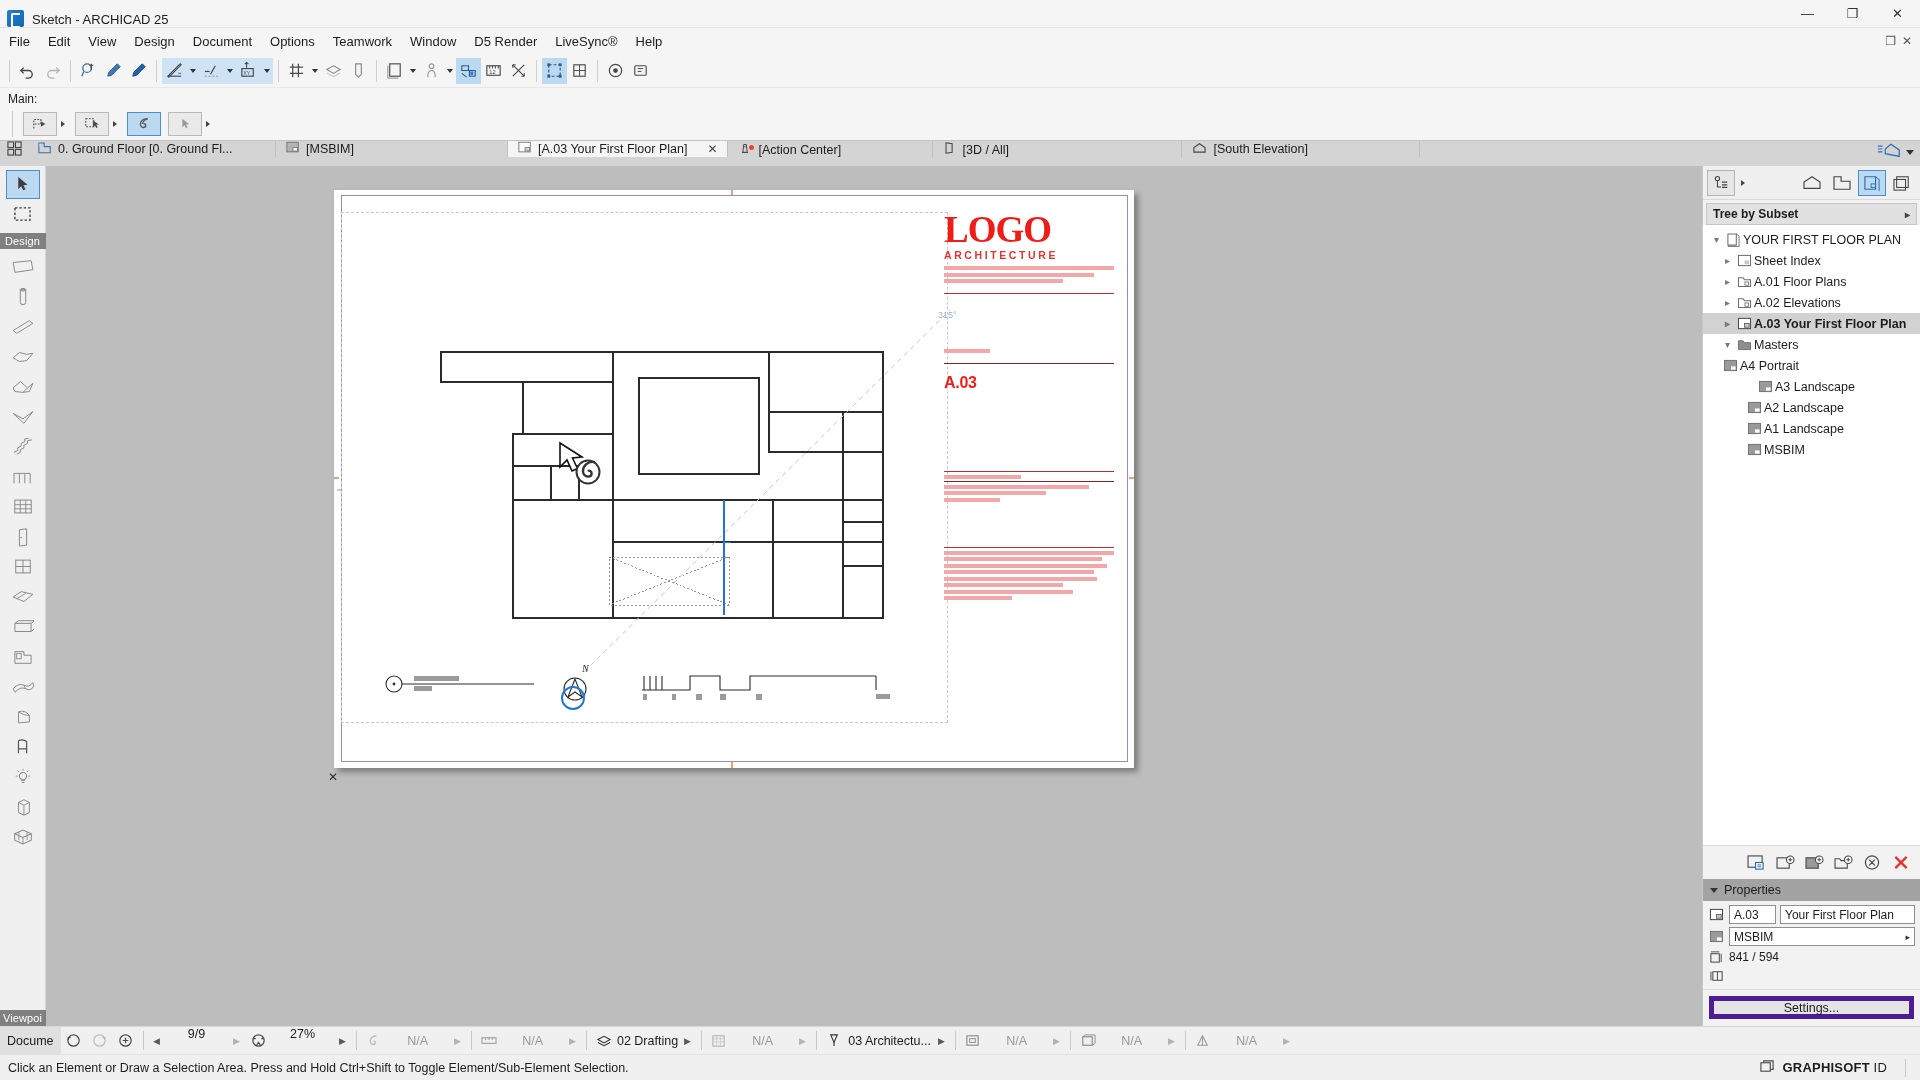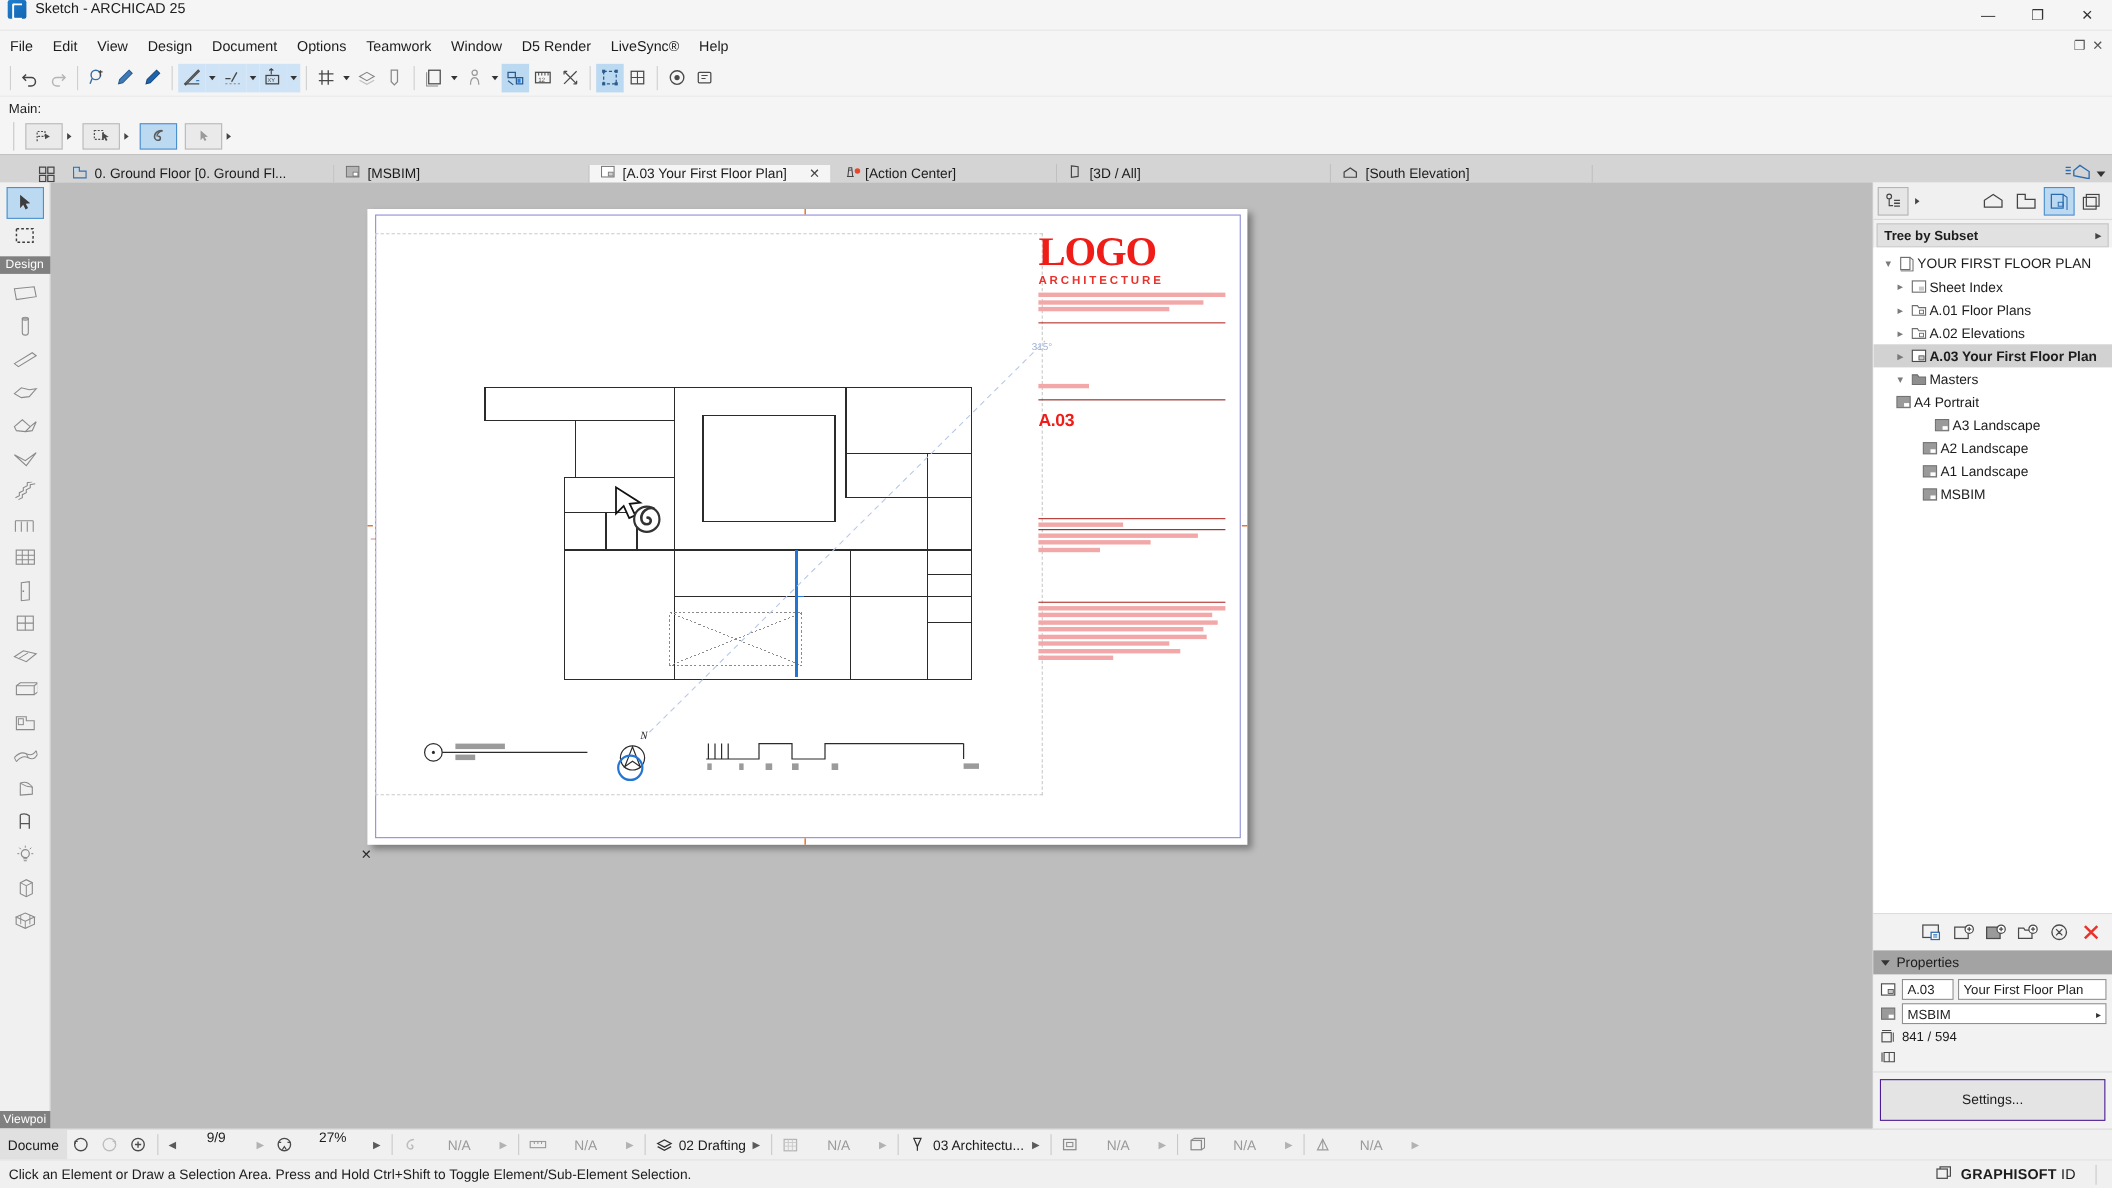--- a/index.html
+++ b/index.html
@@ -8,21 +8,21 @@
     font-family: "Liberation Sans", sans-serif;
     font-size: 12.5px;
     color:#1c1c1c;
     background:#f0f0f0;
     -webkit-font-smoothing: antialiased;
   }
   .app { position:relative; width:1920px; height:1080px; display:flex; flex-direction:column; }
 
   
   .titlebar {
-    height:43px; background:#f5f5f5; display:flex; align-items:flex-start;
+    height:43px; background:#f5f5f5; display:flex; align-items:flex-end;
     border-bottom:1px solid #e3e3e3; flex:0 0 27px;
   }
   .titlebar .app-icon {
     width:17px;height:17px;margin-left:7px;margin-right:8px;border-radius:2px;
     background:linear-gradient(135deg,#1f7fd0 0%,#1565b0 100%);
     position:relative;flex:none;
   }
   .titlebar .app-icon::after{
     content:"";position:absolute;left:4px;top:3px;width:7px;height:11px;
     border:2px solid #fff;border-right:none;border-radius:2px 0 0 2px;
@@ -61,21 +61,21 @@
     width:34px;height:24px;border:1px solid #b9b9b9;background:#eaeaea;
     display:flex;align-items:center;justify-content:center;position:relative;
   }
   .mainbar .mini.sel { background:#bcd9f2; border-color:#4c8fcd; }
   .mainbar .minigroup { display:flex; align-items:center; }
   .mainbar .mini-arrow { width:11px;height:24px;display:flex;align-items:center;justify-content:center;}
   .mainbar .mini-arrow i{border-top:3.5px solid transparent;border-bottom:3.5px solid transparent;border-left:4px solid #444;font-style:normal;}
   .vbar{width:1px;height:26px;background:#c8c8c8;margin-right:3px;}
 
   
-  .tabbar { height:26px; background:#d4d4d4; display:flex; align-items:flex-end; flex:0 0 26px; border-top:1px solid #c3c3c3;padding-left:28px;}
+  .tabbar { height:26px; background:#d4d4d4; display:flex; align-items:flex-start; flex:0 0 26px; border-top:1px solid #c3c3c3;}
   .tabbar .grid-btn{width:28px;display:flex;align-items:center;justify-content:center;background:#d4d4d4;}
   .tab {
     display:flex;align-items:center;gap:6px;padding:0 10px;font-size:12.5px;
     background:#d4d4d4;color:#1c1c1c;border-right:1px solid #c0c0c0;white-space:nowrap;position:relative;
   }
   .tab.active { background:#f5f5f5; }
   .tab .x { margin-left:14px;font-size:12px;color:#444; }
   .tab .badge{position:absolute;width:5px;height:5px;border-radius:50%;background:#e8452a;left:21px;top:4px;}
   .tabbar .tail{flex:1;background:#d4d4d4;display:flex;align-items:center;justify-content:flex-end;padding-right:6px;}
 
@@ -142,21 +142,21 @@
   .props-body{background:#f2f2f2;padding:4px 5px 2px 5px;}
   .prow{display:flex;align-items:center;gap:4px;margin-bottom:3px;}
   .prow .pi{width:17px;height:16px;display:flex;align-items:center;justify-content:center;}
   .pinput{height:19px;border:1px solid #8f8f8f;background:#fff;font-size:12px;display:flex;align-items:center;padding:0 4px;}
   .pinput.small{width:47px;}
   .pinput.grow{flex:1;}
   .pselect{flex:1;height:19px;border:1px solid #8f8f8f;background:#fff;font-size:12px;display:flex;align-items:center;padding:0 4px;}
   .pselect .car{margin-left:auto;color:#333;font-size:9px;}
   .psize{font-size:12px;color:#1c1c1c;}
   .settings-wrap{background:#f2f2f2;padding:6px 6px 7px 6px;border-top:1px solid #dcdcdc;margin-top:auto;}
-  .settings-btn{height:38px;border:1px solid #4c1d95;background:#e4e4e4;display:flex;align-items:center;justify-content:center;font-size:12.5px;}
+  .settings-btn{height:23px;border:5px solid #4c1d95;background:#e4e4e4;display:flex;align-items:center;justify-content:center;font-size:12.5px;}
 
   
   .statusbar{height:28px;background:#f0f0f0;display:flex;align-items:stretch;flex:0 0 28px;border-top:1px solid #d8d8d8;}
   .sb-first{background:#e0e0e0;display:flex;align-items:center;padding:0 7px;font-size:12.5px;max-width:62px;overflow:hidden;white-space:nowrap;}
   .sb-ico{width:26px;display:flex;align-items:center;justify-content:center;}
   .sb-seg{display:flex;align-items:center;}
   .sb-sep{width:1px;background:#c9c9c9;margin:4px 4px;}
   .sb-arrow{width:18px;display:flex;align-items:center;justify-content:center;color:#5a5a5a;font-size:9px;}
   .sb-arrow.dim{color:#b2b2b2;}
   .sb-val{min-width:62px;text-align:center;font-size:12.5px;}

